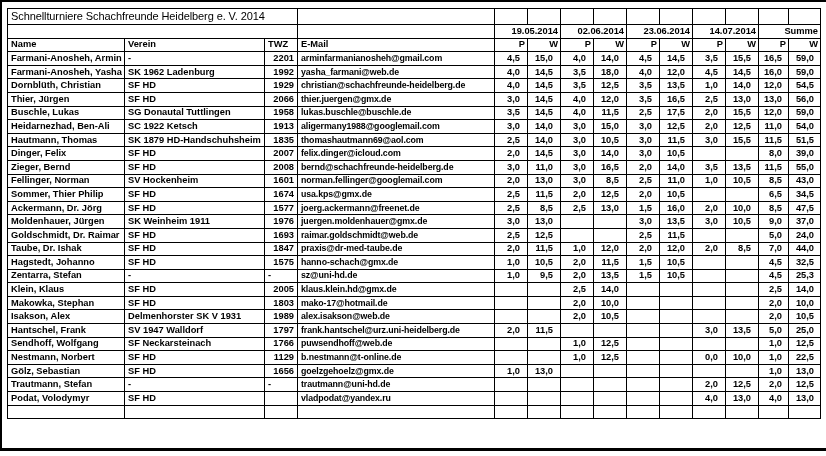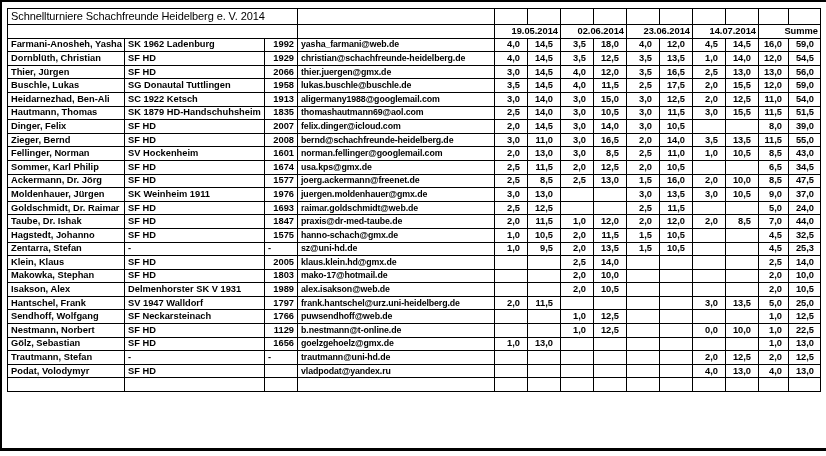--- a/index.html
+++ b/index.html
@@ -76,22 +76,54 @@
     </tr>
     <tr class="r-dates">
       <td colspan="3"></td>
       <td></td>
       <th colspan="2">19.05.2014</th>
       <th colspan="2">02.06.2014</th>
       <th colspan="2">23.06.2014</th>
       <th colspan="2">14.07.2014</th>
       <th colspan="2">Summe</th>
     </tr>
+    <tr class="r-cols">
+      <th class="h-left">Name</th>
+      <th class="h-left">Verein</th>
+      <th class="h-left">TWZ</th>
+      <th class="h-left">E-Mail</th>
+      <th>P</th>
+      <th>W</th>
+      <th>P</th>
+      <th>W</th>
+      <th>P</th>
+      <th>W</th>
+      <th>P</th>
+      <th>W</th>
+      <th>P</th>
+      <th>W</th>
+    </tr>
   </thead>
   <tbody>
+      <tr>
+        <td class="c-name">Farmani-Anosheh, Armin</td>
+        <td class="c-verein">-</td>
+        <td class="c-twz">2201</td>
+        <td class="c-email">arminfarmanianosheh@gmail.com</td>
+        <td class="c-num">4,5</td>
+        <td class="c-num">15,0</td>
+        <td class="c-num">4,0</td>
+        <td class="c-num">14,0</td>
+        <td class="c-num">4,5</td>
+        <td class="c-num">14,5</td>
+        <td class="c-num">3,5</td>
+        <td class="c-num">15,5</td>
+        <td class="c-num c-sum">16,5</td>
+        <td class="c-num c-sum">59,0</td>
+      </tr>
       <tr>
         <td class="c-name">Farmani-Anosheh, Yasha</td>
         <td class="c-verein">SK 1962 Ladenburg</td>
         <td class="c-twz">1992</td>
         <td class="c-email">yasha_farmani@web.de</td>
         <td class="c-num">4,0</td>
         <td class="c-num">14,5</td>
         <td class="c-num">3,5</td>
         <td class="c-num">18,0</td>
         <td class="c-num">4,0</td>
@@ -223,21 +255,21 @@
         <td class="c-num">3,0</td>
         <td class="c-num">8,5</td>
         <td class="c-num">2,5</td>
         <td class="c-num">11,0</td>
         <td class="c-num">1,0</td>
         <td class="c-num">10,5</td>
         <td class="c-num c-sum">8,5</td>
         <td class="c-num c-sum">43,0</td>
       </tr>
       <tr>
-        <td class="c-name">Sommer, Karl Philip</td>
+        <td class="c-name">Sommer, Thier Philip</td>
         <td class="c-verein">SF HD</td>
         <td class="c-twz">1674</td>
         <td class="c-email">usa.kps@gmx.de</td>
         <td class="c-num">2,5</td>
         <td class="c-num">11,5</td>
         <td class="c-num">2,0</td>
         <td class="c-num">12,5</td>
         <td class="c-num">2,0</td>
         <td class="c-num">10,5</td>
         <td class="c-num"></td>

